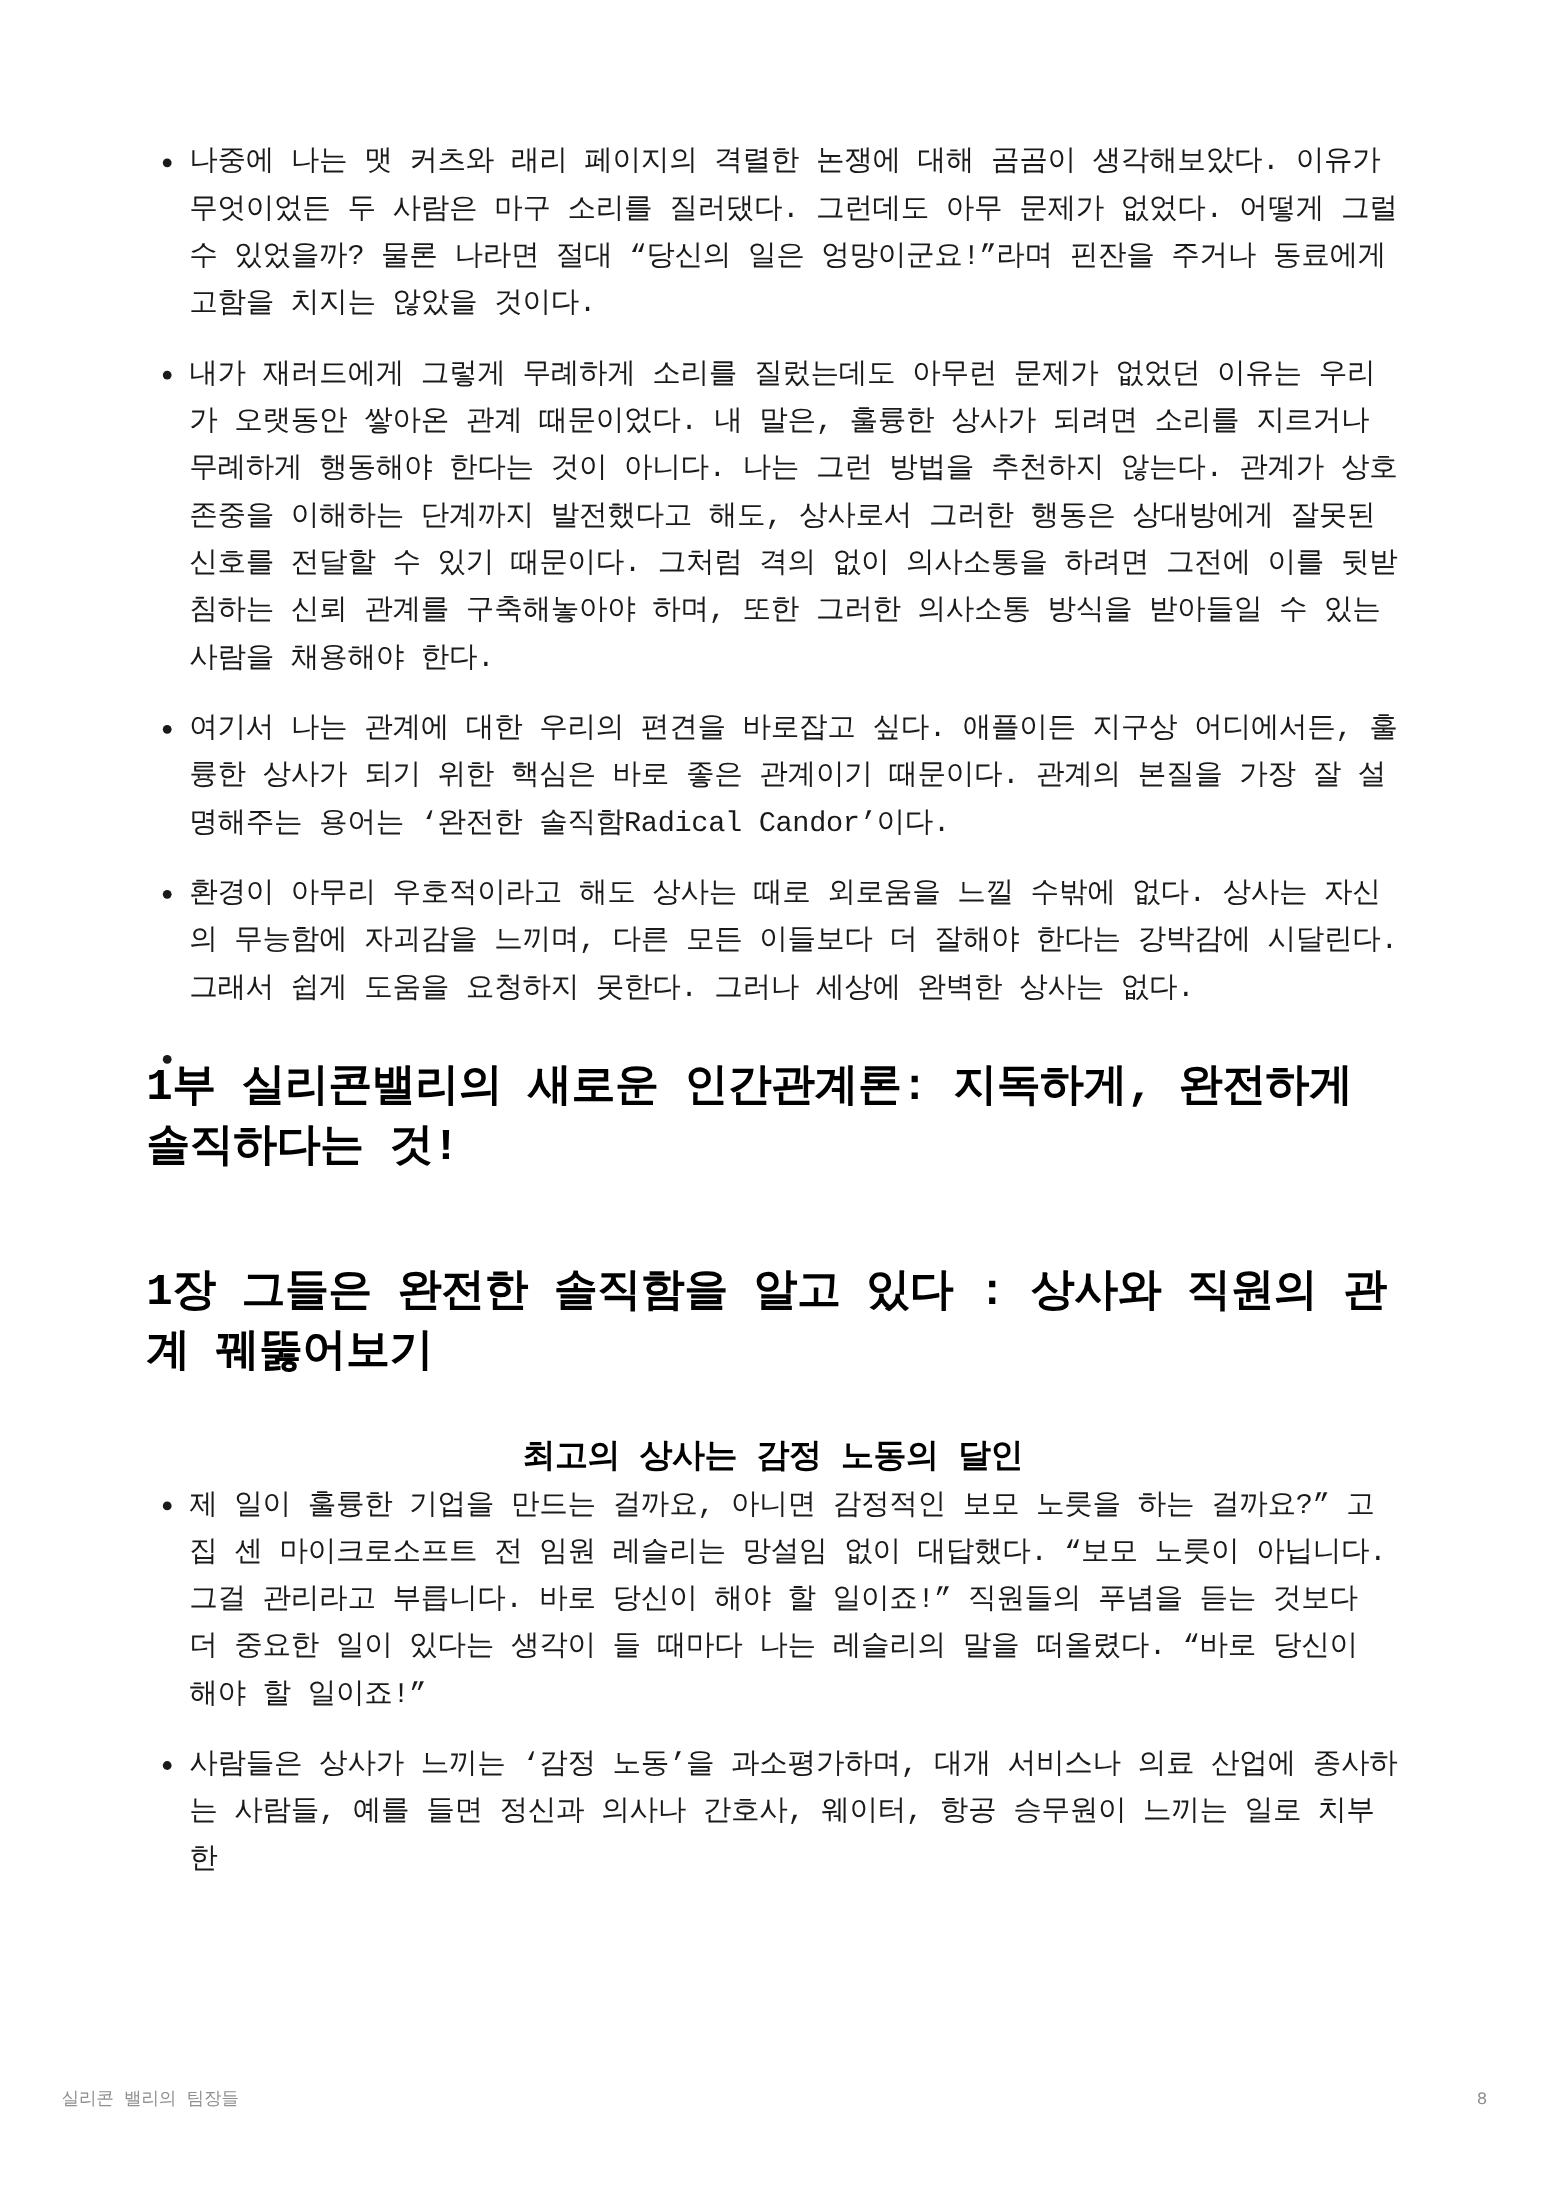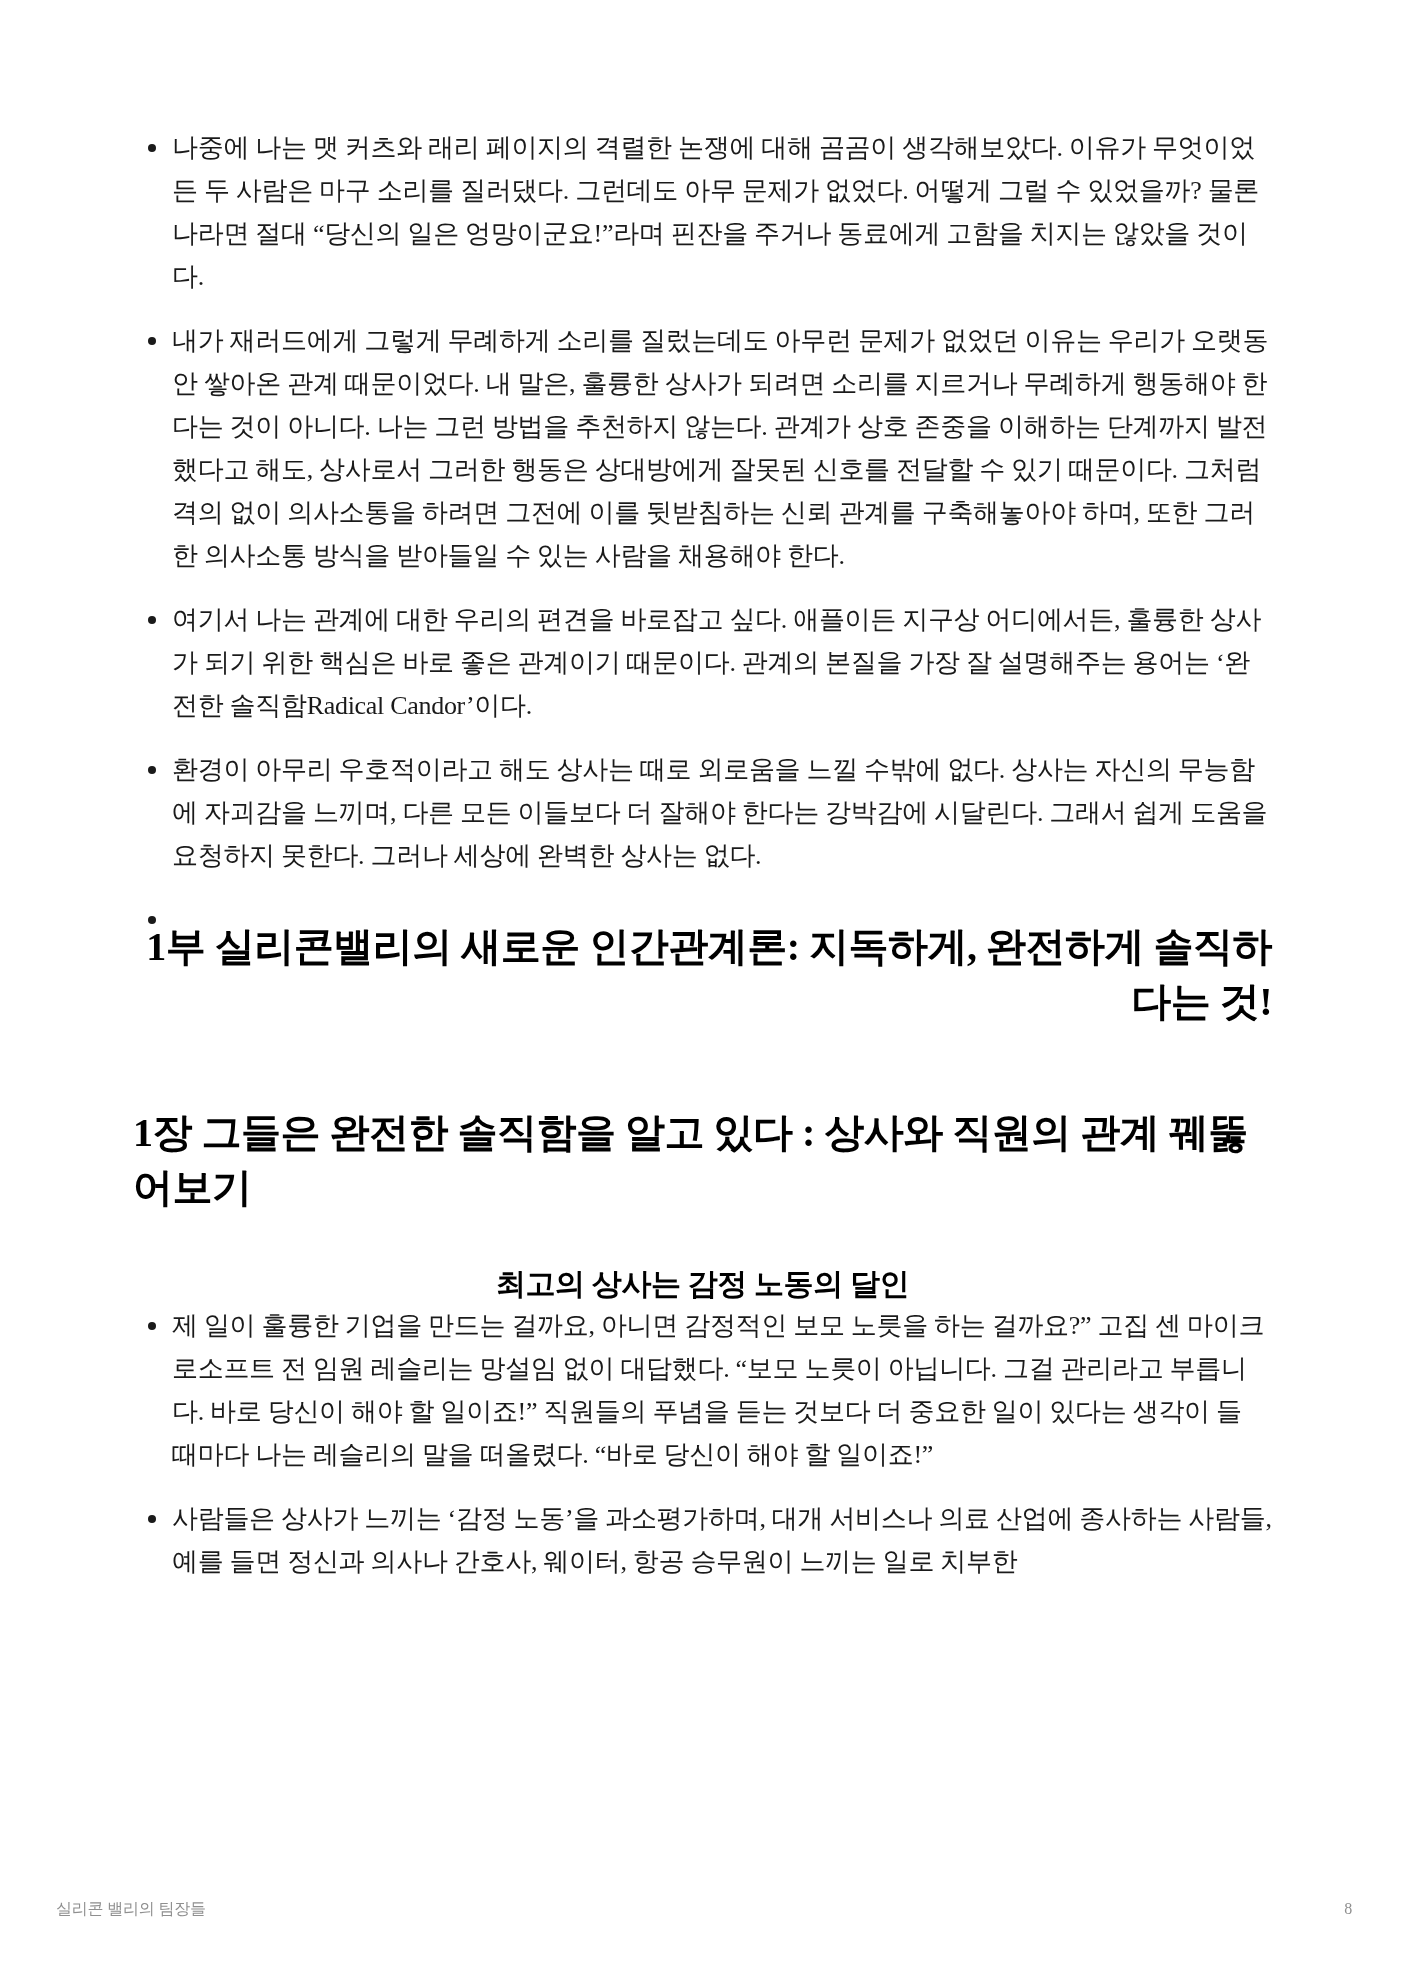--- a/index.html
+++ b/index.html
@@ -4,21 +4,21 @@
 <style>
   * { margin: 0; padding: 0; box-sizing: border-box; }
   html, body { background: #ffffff; }
   .page {
     position: relative;
     width: 1404px;
     height: 1932px;
     margin: 0 auto;
     background: #ffffff;
     color: #1a1a1a;
-    font-family: Liberation Serif, serif;
+    font-family: Liberation Mono, monospace;
     overflow: hidden;
   }
   .content {
     position: absolute;
     left: 133px;
     top: 126px;
     width: 1139px;
   }
   ul.bullets { list-style: none; }
   ul.bullets > li {
@@ -39,21 +39,21 @@
     border-radius: 50%;
     background: #1a1a1a;
   }
   h1.heading {
     font-size: 40px;
     line-height: 55px;
     font-weight: 700;
     color: #000000;
     letter-spacing: -0.5px;
   }
-  h1.part { margin-top: 42px; text-align: right; }
+  h1.part { margin-top: 42px; }
   h1.chapter { margin-top: 76px; }
   h2.subheading {
     font-size: 30px;
     line-height: 41px;
     font-weight: 700;
     color: #000000;
     letter-spacing: -0.4px;
     margin-top: 48px;
     text-align: center;
   }

